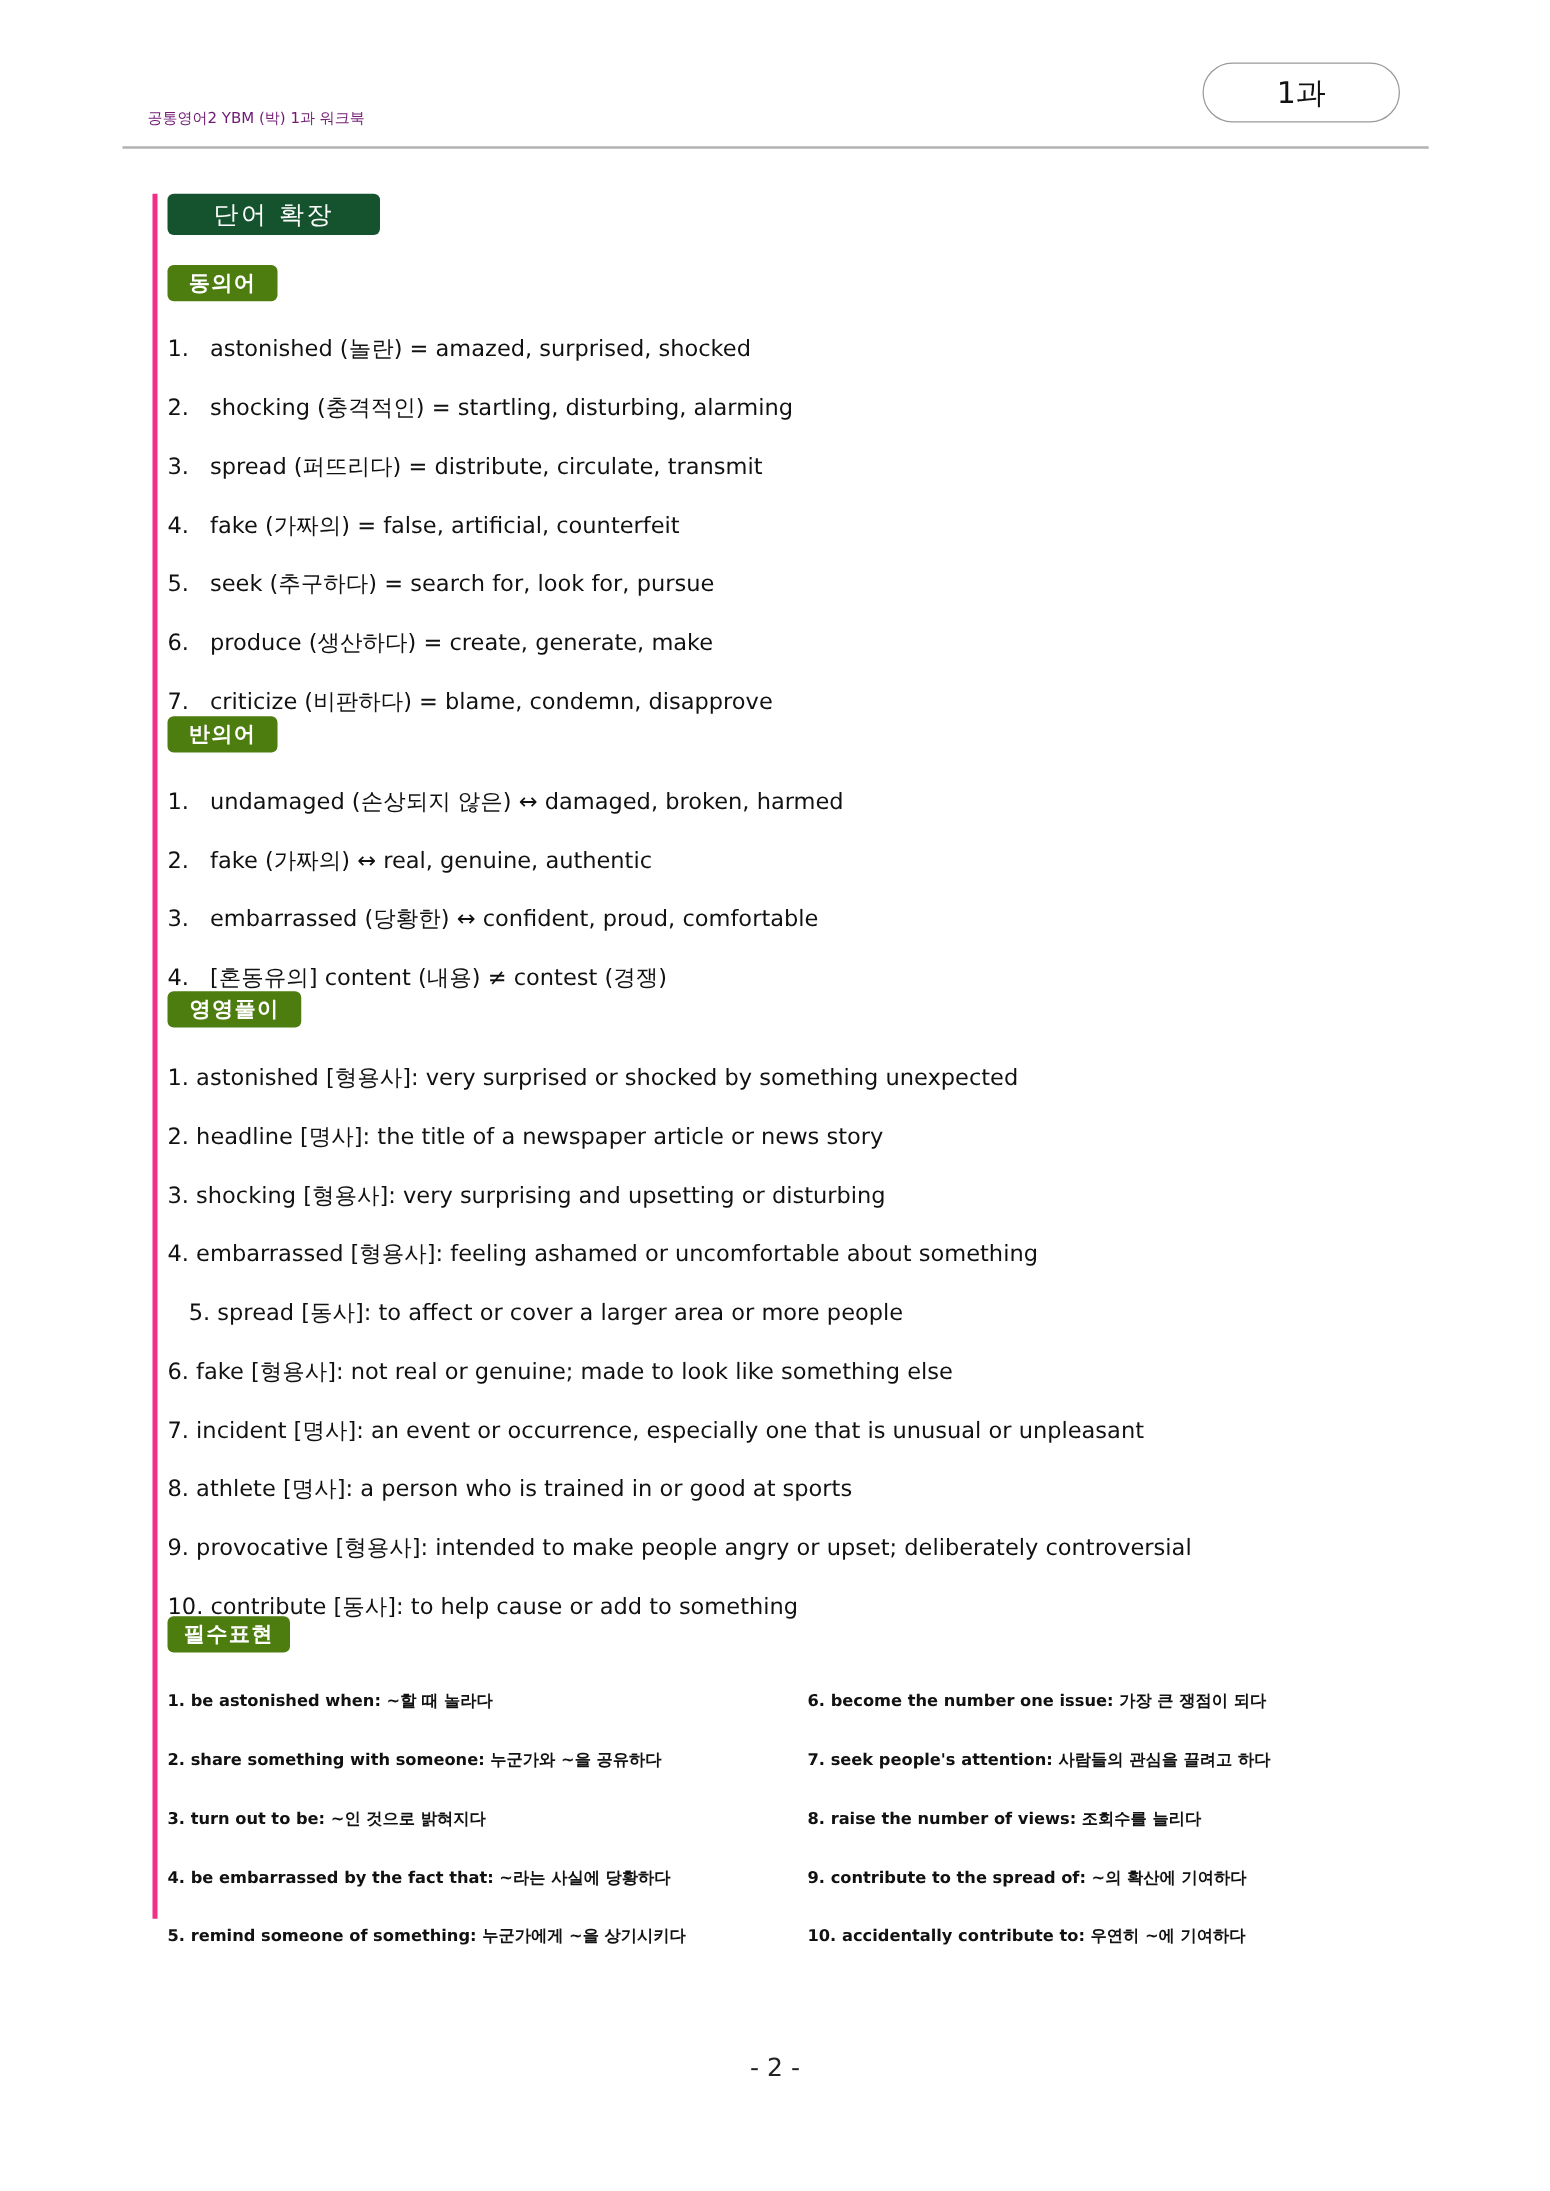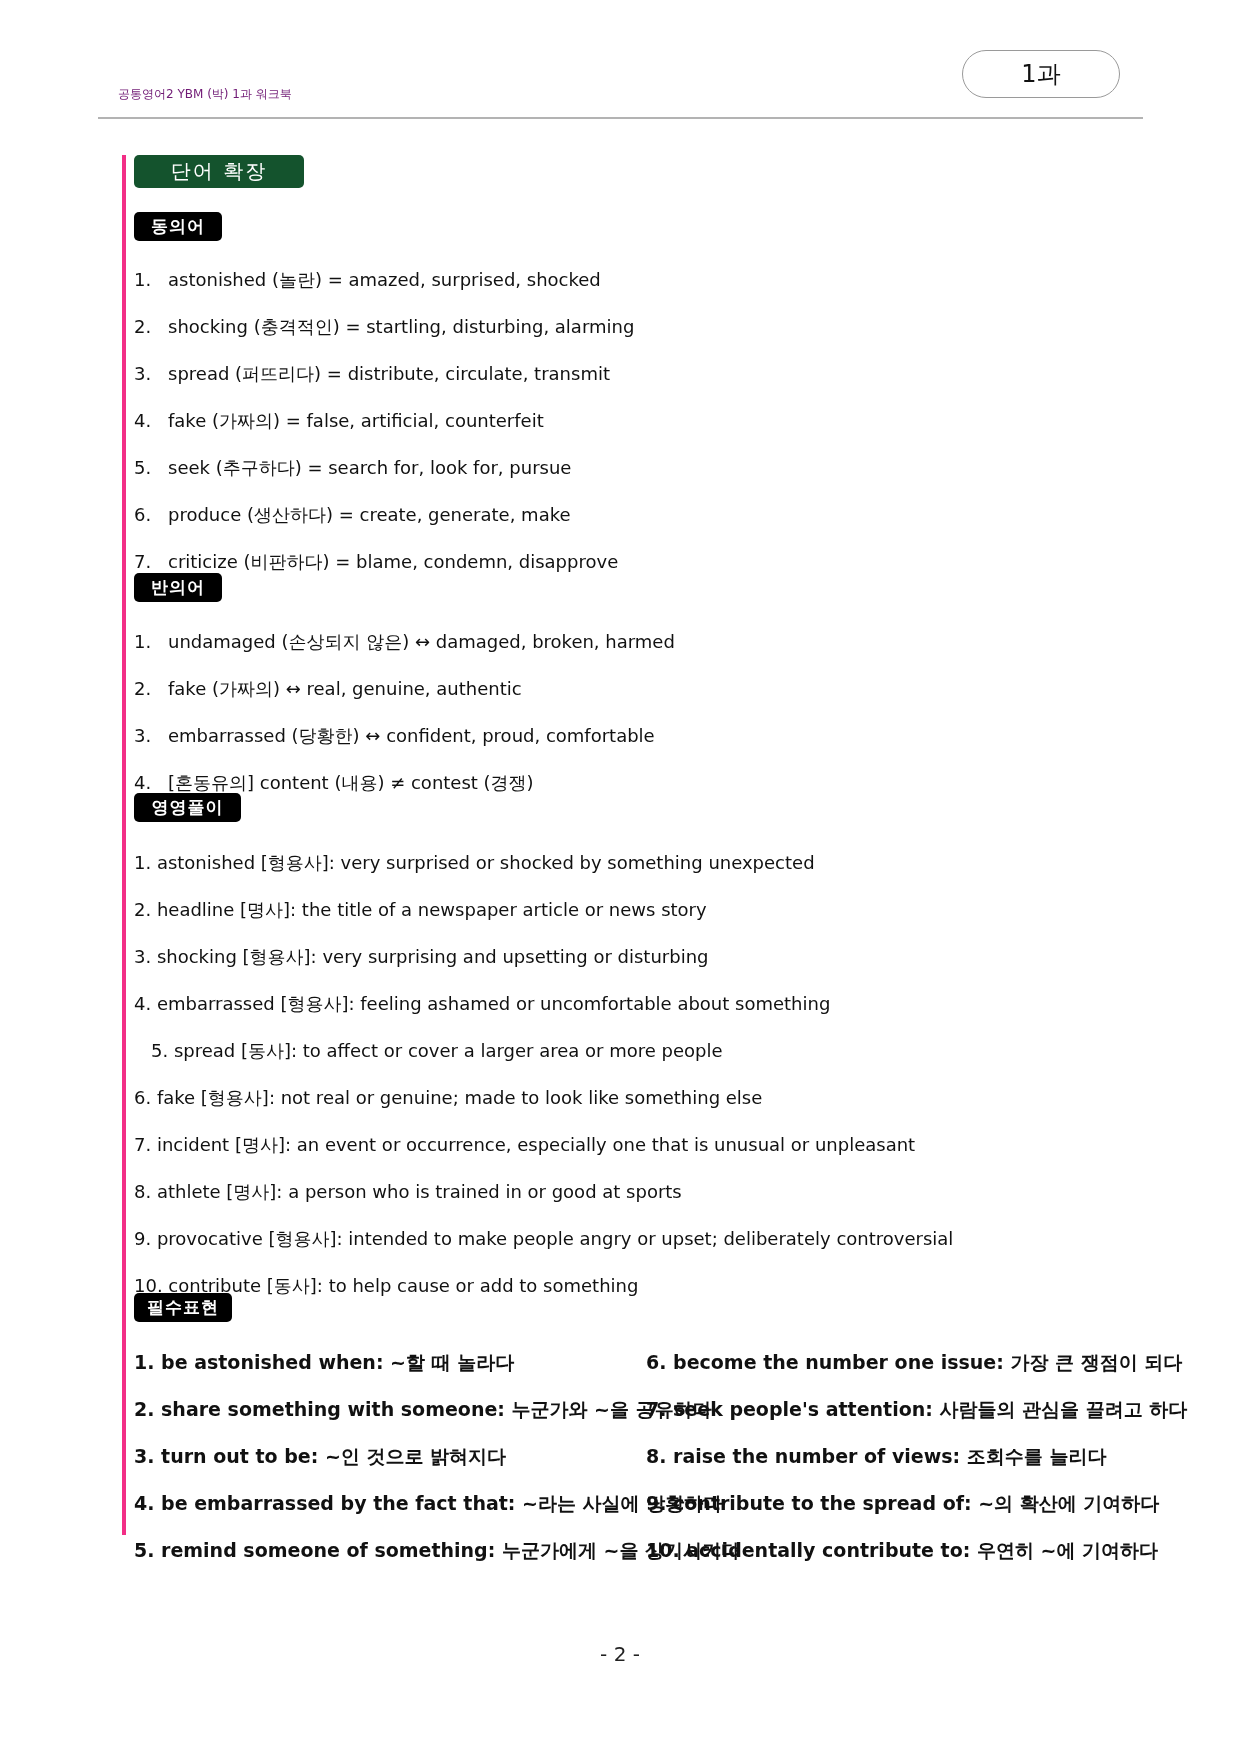--- a/index.html
+++ b/index.html
@@ -7,26 +7,26 @@
   body { position: relative; font-family: "DejaVu Sans", "Liberation Sans", sans-serif; color: #111; overflow: hidden; }
 
   .header-title { position: absolute; left: 118px; top: 86px; font-size: 12px; color: #701a75; letter-spacing: 0px; }
   .lesson-pill { position: absolute; left: 962px; top: 50px; width: 158px; height: 48px; border: 1px solid #9a9a9a; border-radius: 24px; display: flex; align-items: center; justify-content: center; font-size: 24px; color: #111; }
   .header-rule { position: absolute; left: 98px; top: 117px; width: 1045px; height: 2px; background: #b3b3b3; }
 
   .side-bar { position: absolute; left: 122px; top: 155px; width: 4px; height: 1380px; background: #f22e86; }
 
   .pink-title { position: absolute; left: 134px; top: 155px; width: 170px; height: 33px; background: #14532d; border-radius: 5px; color: #fff; font-size: 20px; display: flex; align-items: center; justify-content: center; letter-spacing: 2px; }
 
-  .tag { position: absolute; left: 134px; width: 88px; height: 29px; background: #000000; border-radius: 5px; color: #fff; font-size: 17px; font-weight: bold; display: flex; align-items: center; justify-content: center; letter-spacing: 1px; }
+  .tag { position: absolute; left: 134px; width: 88px; height: 29px; background: #4d7c0f; border-radius: 5px; color: #fff; font-size: 17px; font-weight: bold; display: flex; align-items: center; justify-content: center; letter-spacing: 1px; }
 
   .line { position: absolute; font-size: 18px; color: #111; white-space: nowrap; line-height: 24px; margin-top: 24px; }
   .line .num { display: inline-block; }
   .num-wide { width: 34px; }
-  .bold { font-weight: bold; font-size: 19px; }
+  .bold { font-weight: bold; font-size: 13px; }
 
   .page-num { position: absolute; left: 0; width: 1240px; top: 1642px; text-align: center; font-size: 20px; color: #222; }
 </style>
 </head>
 <body>
 
 <div class="header-title">공통영어2  YBM  (박)  1과  워크북</div>
 <div class="lesson-pill">1과</div>
 <div class="header-rule"></div>
 

